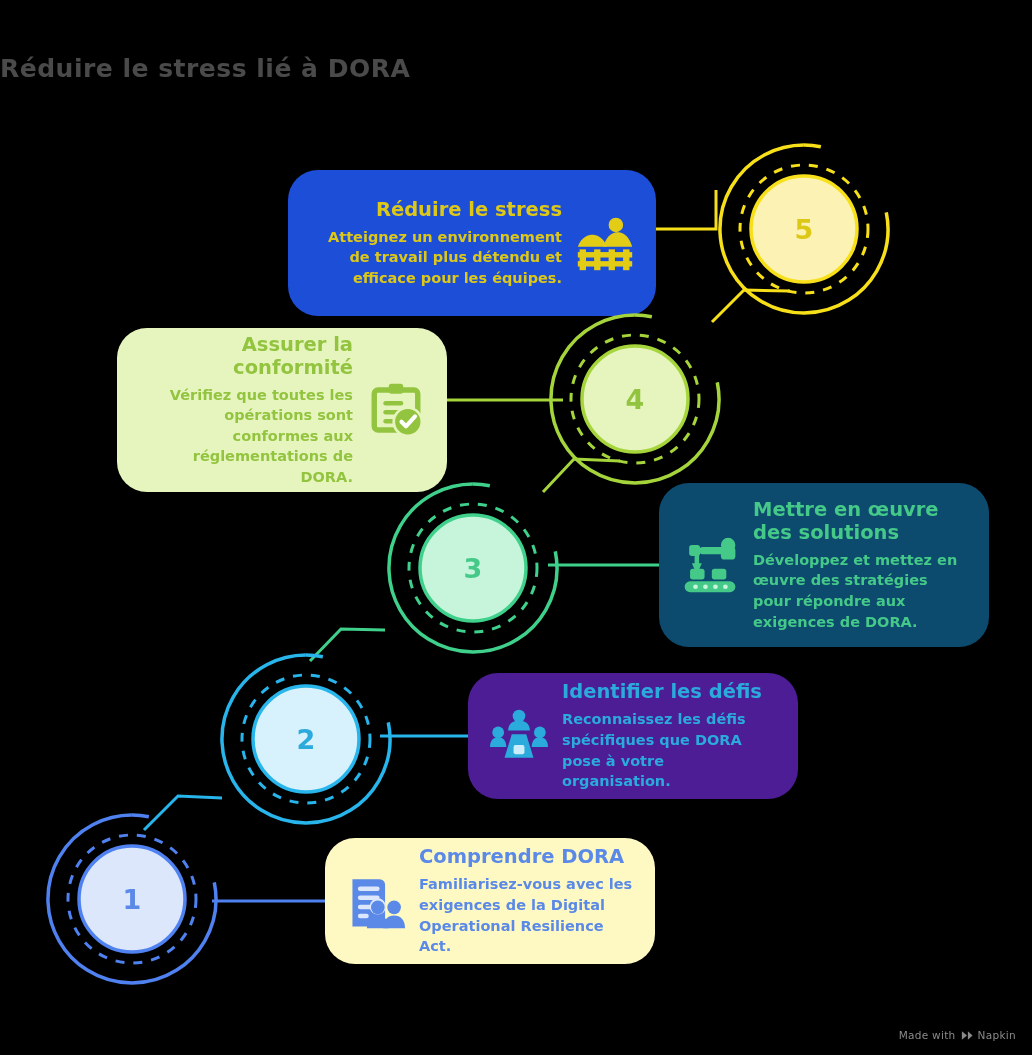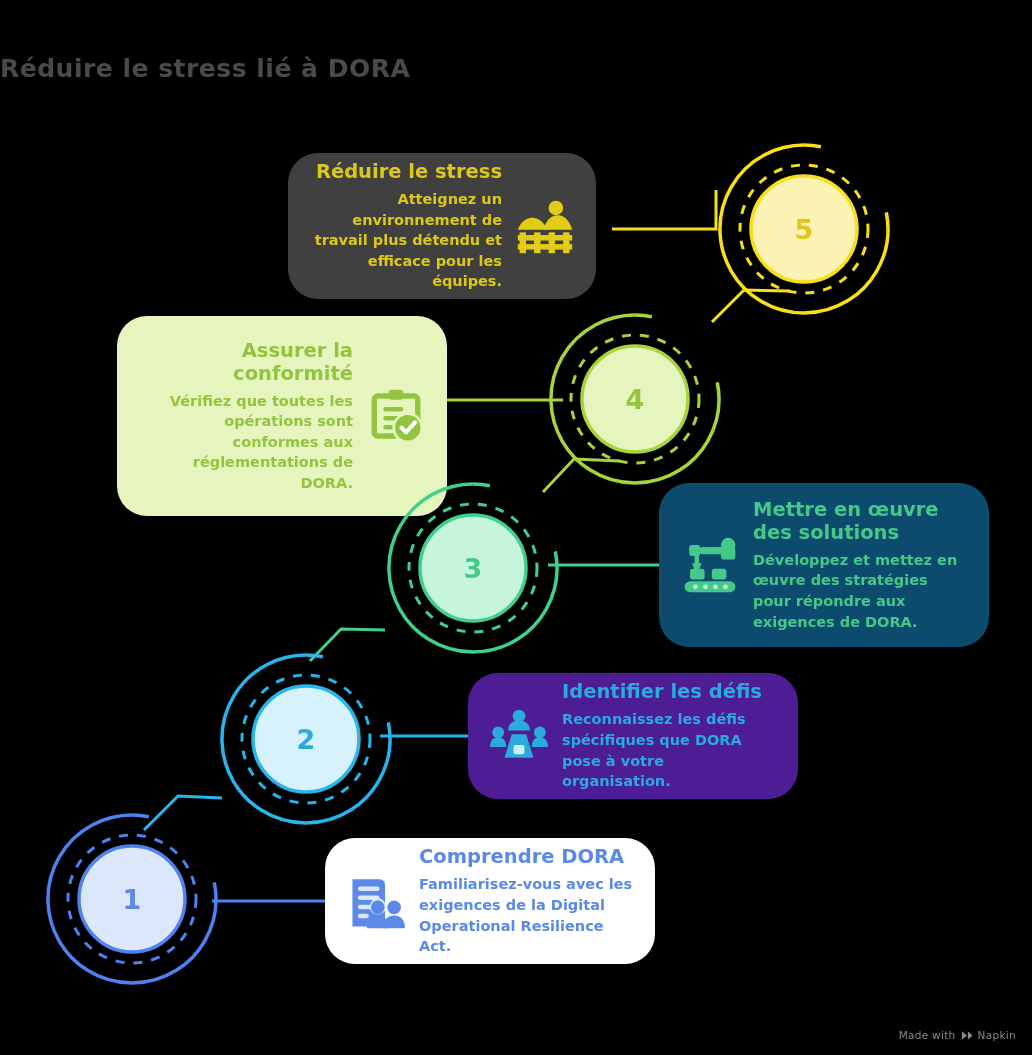--- a/index.html
+++ b/index.html
@@ -27,29 +27,29 @@
   .card .txt{flex:1 1 auto;}
   .card h3{margin:0 0 6px 0;font-size:19.5px;font-weight:bold;line-height:1.18;}
   .card p{margin:0;font-size:14.5px;line-height:1.42;font-weight:700;}
   .ico{flex:0 0 auto;width:58px;height:58px;display:block;}
 
   
   .align-right .txt{text-align:right;}
   .align-left  .txt{text-align:left;}
 
   
-  #card5{left:288px;top:153px;width:308px;height:146px;background:#404040;}
+  #card5{left:288px;top:170px;width:368px;height:146px;background:#1d4ed8;}
   #card5 h3,#card5 p{color:#DDC818;}
-  #card4{left:117px;top:316px;width:330px;height:200px;background:#E6F5BE;}
+  #card4{left:117px;top:328px;width:330px;height:164px;background:#E6F5BE;}
   #card4 h3,#card4 p{color:#93C43F;}
   #card3{left:659px;top:483px;width:330px;height:164px;background:#0c4a6e;}
   #card3 h3,#card3 p{color:#45C988;}
   #card2{left:468px;top:673px;width:330px;height:126px;background:#4c1d95;}
   #card2 h3,#card2 p{color:#2BAADC;}
-  #card1{left:325px;top:838px;width:330px;height:126px;background:#ffffff;}
+  #card1{left:325px;top:838px;width:330px;height:126px;background:#fef9c3;}
   #card1 h3,#card1 p{color:#5B89E8;}
 
   
   .node{position:absolute;width:180px;height:180px;}
   .node svg{position:absolute;left:0;top:0;}
   .node .num{
     position:absolute;left:0;top:0;width:180px;height:180px;
     display:flex;align-items:center;justify-content:center;
     font-size:27px;font-weight:bold;
   }

